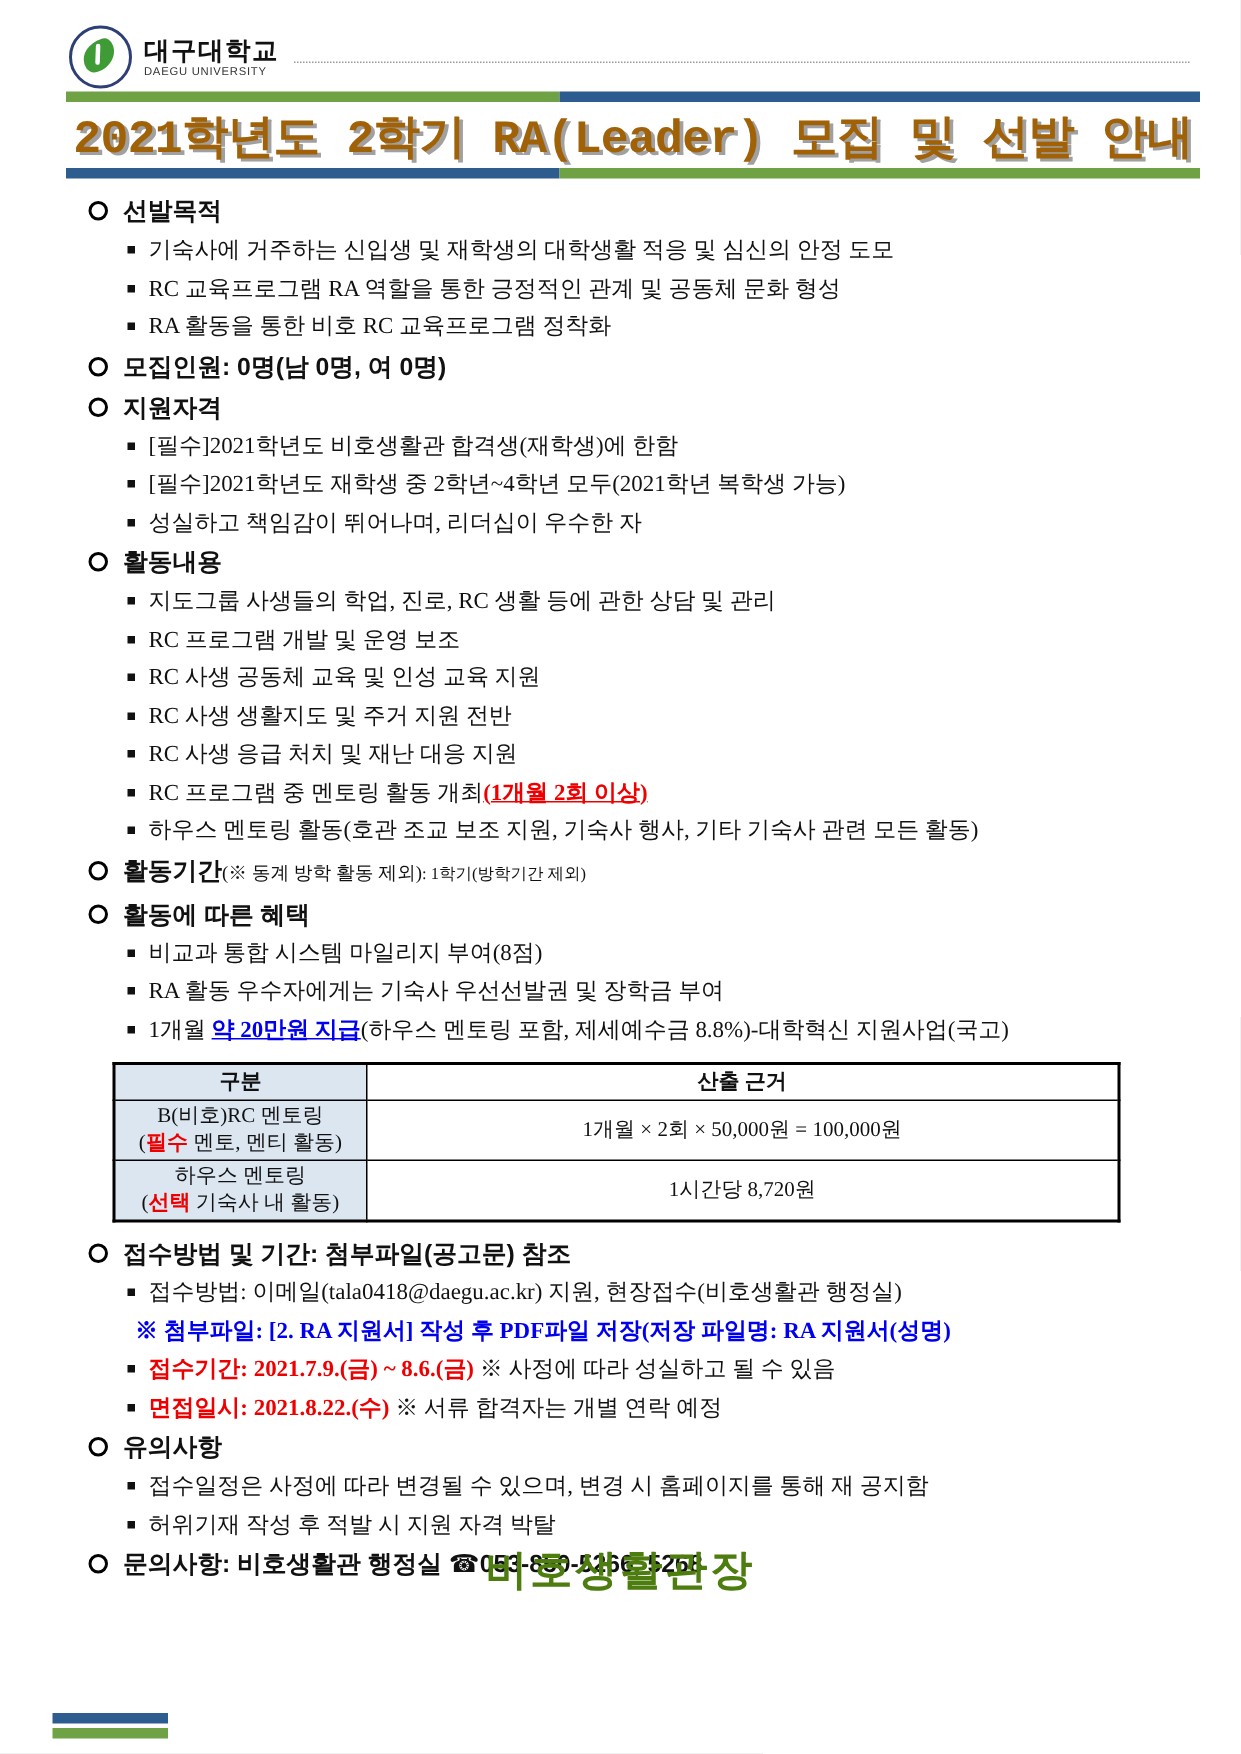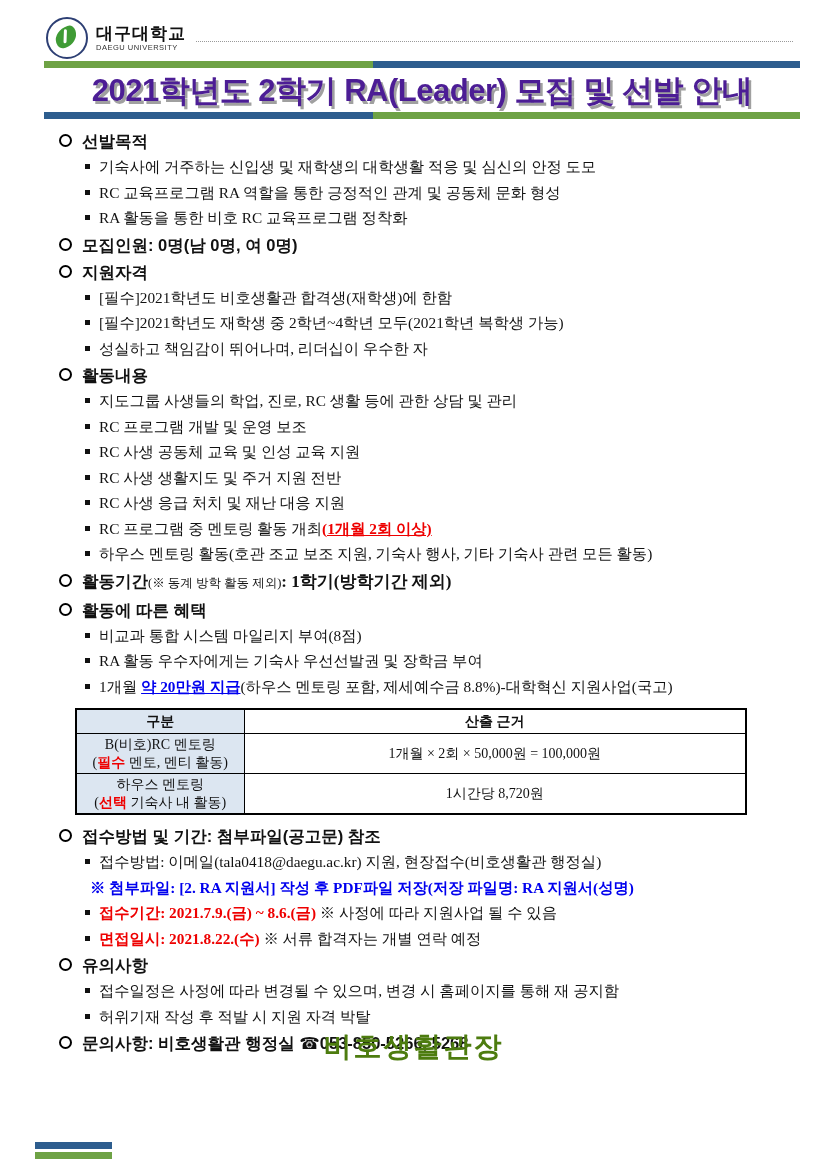--- a/index.html
+++ b/index.html
@@ -26,34 +26,34 @@
   .bar-top { top:61px; }
   .bar-bottom { top:112px; }
   .seg { height:100%; }
   .seg.green { background:#6ea245; }
   .seg.blue  { background:#2d5d8e; }
   .bar-top .seg.green { width:43.5%; } .bar-top .seg.blue { width:56.5%; }
   .bar-bottom .seg.blue { width:43.5%; } .bar-bottom .seg.green { width:56.5%; }
 
   .title {
     position:absolute; top:70px; left:44px; width:756px; margin:0;
-    text-align:center; font-family:Liberation Sans, sans-serif;
-    font-size:31px; font-weight:800; letter-spacing:-0.5px; color:#4c1d95;
+    text-align:center; font-family:Liberation Mono, monospace;
+    font-size:31px; font-weight:800; letter-spacing:-0.5px; color:#a16207;
     text-shadow:2.5px 2.5px 0 #a0a0a0; white-space:nowrap;
   }
 
   
   .main { position:absolute; top:127px; left:57px; width:714px; }
   .sec { display:flex; align-items:flex-start;
          font-family:"Liberation Sans","DejaVu Sans",sans-serif;
          font-weight:bold; font-size:16.5px; line-height:26px; margin-top:1px; }
   .circ { flex:none; width:9px; height:9px; border:2.5px solid #000; border-radius:50%;
           margin:6px 10px 0 2px; }
   .sec .small { font-family:"Liberation Serif","DejaVu Serif",serif; font-weight:normal; font-size:12.5px; align-self:center; }
-  .sec .normal { font-family:"Liberation Serif","DejaVu Serif",serif; font-weight:bold; font-size:17px; }
+  .sec .normal { font-family:"Liberation Serif","DejaVu Serif",serif; font-weight:normal; font-size:11px; }
 
   .bul { display:flex; align-items:flex-start; font-size:15.3px; line-height:25.5px;
          margin-left:28px; }
   .sq { flex:none; width:5px; height:5px; background:#111; margin:10px 9px 0 0; }
   .note { margin-left:33px; font-size:15.3px; line-height:25.5px; }
 
   .red  { color:#ee0000; font-weight:bold; }
   .red.ul { text-decoration:underline; }
   .blue { color:#0000ee; font-weight:bold; }
   .blue.ul { text-decoration:underline; }
@@ -233,21 +233,21 @@
       <span class="circ"></span>
       <span>접수방법 및 기간: 첨부파일(공고문) 참조</span>
     </div>
     <div class="bul">
         <span class="sq"></span>
         <span>접수방법: 이메일(tala0418@daegu.ac.kr) 지원, 현장접수(비호생활관 행정실)</span>
       </div>
     <div class="note blue">※ 첨부파일: [2. RA 지원서] 작성 후 PDF파일 저장(저장 파일명: RA 지원서(성명)</div>
     <div class="bul">
       <span class="sq"></span>
-      <span><span class="red">접수기간: 2021.7.9.(금) ~ 8.6.(금)</span><span> ※ 사정에 따라 지원사업 될 수 있음</span></span>
+      <span><span class="red">접수기간: 2021.7.9.(금) ~ 8.6.(금)</span><span> ※ 사정에 따라 성실하고 될 수 있음</span></span>
     </div>
     <div class="bul">
       <span class="sq"></span>
       <span><span class="red">면접일시: 2021.8.22.(수)</span><span> ※ 서류 합격자는 개별 연락 예정</span></span>
     </div>
 
     <div class="sec">
       <span class="circ"></span>
       <span>유의사항</span>
     </div>

